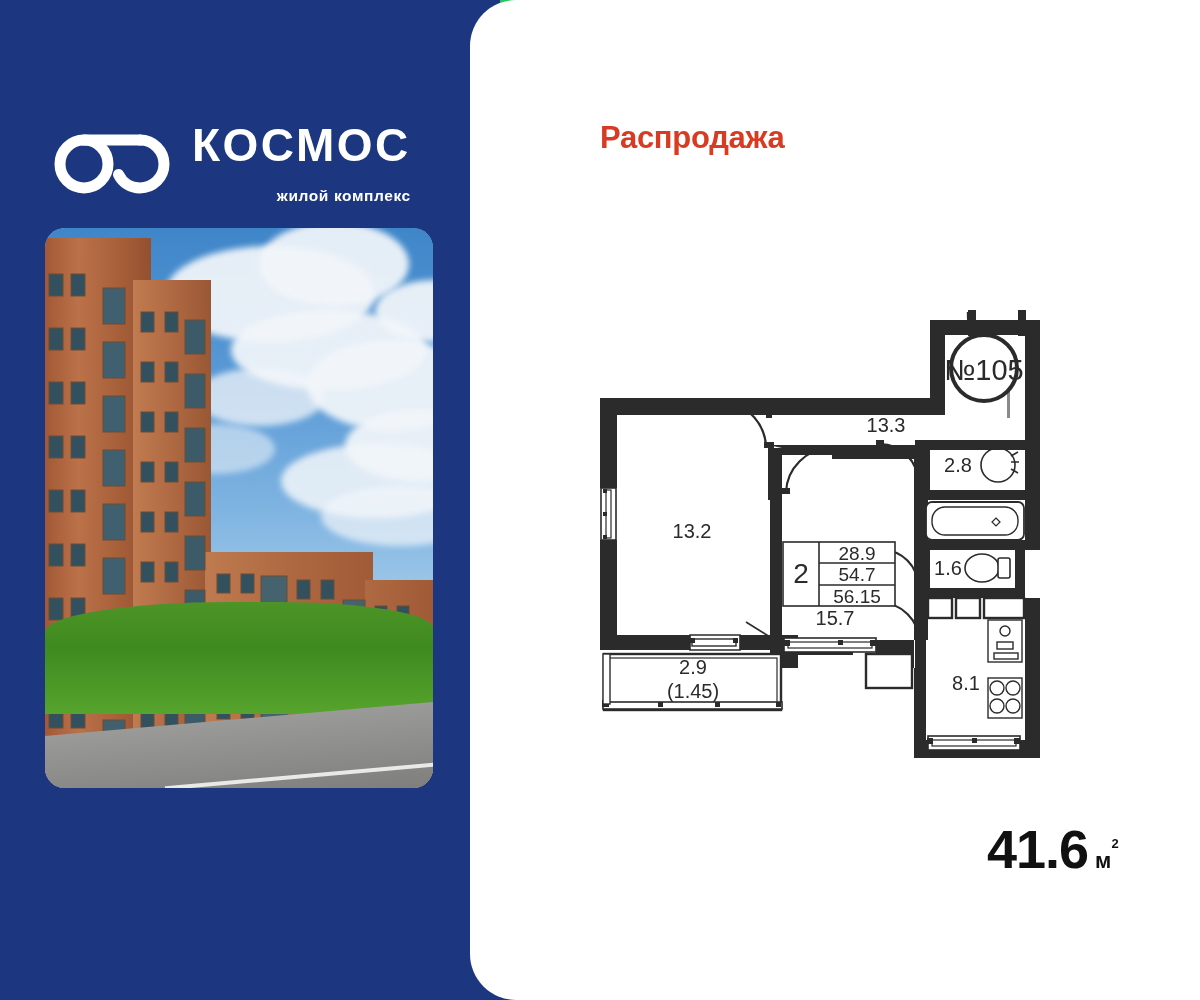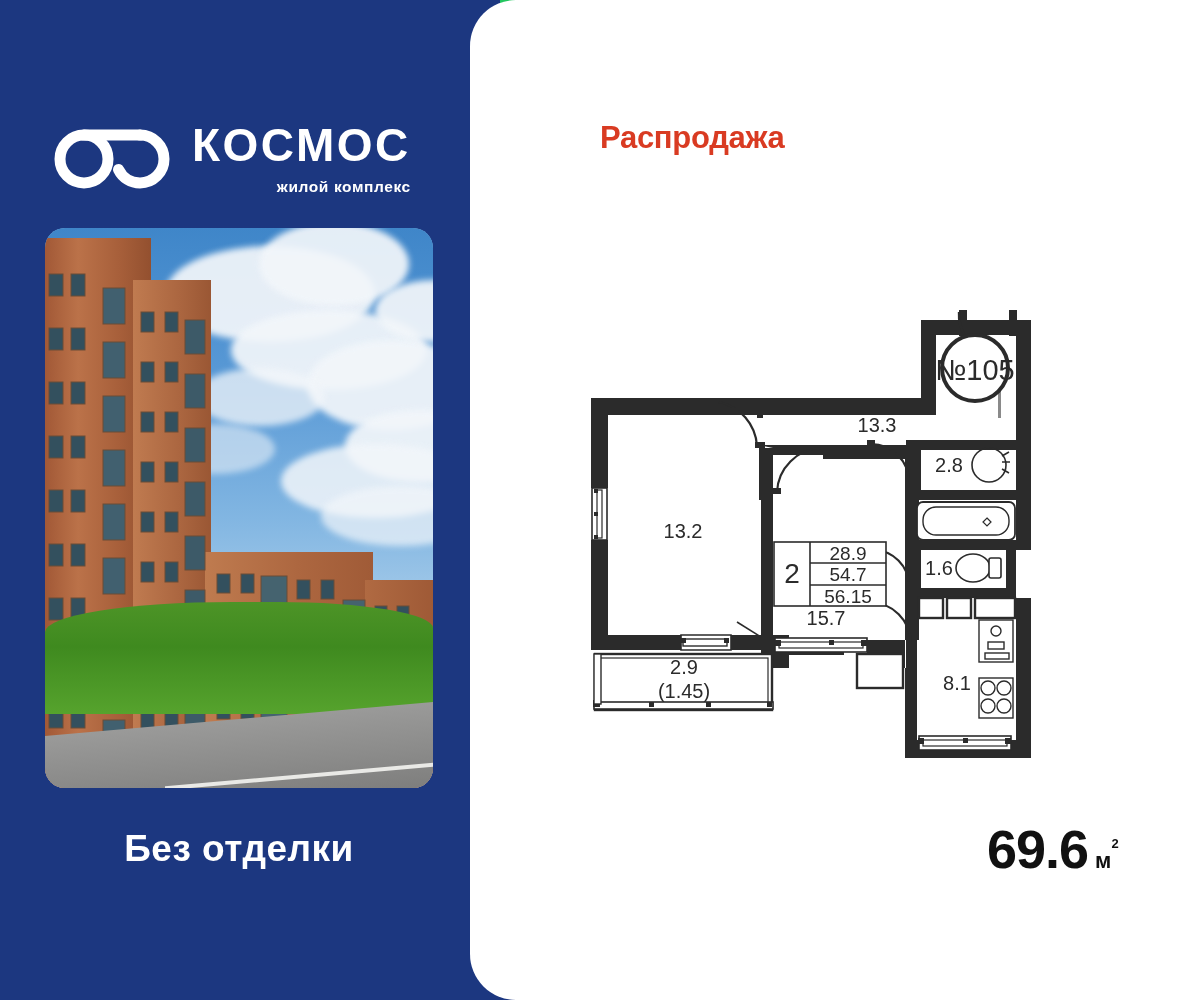--- a/index.html
+++ b/index.html
@@ -21,21 +21,21 @@
     display: flex; align-items: center; gap: 18px;
   }
   .brand-mark { width: 124px; height: 60px; flex: 0 0 auto; }
   .brand-words { display: flex; flex-direction: column; align-items: flex-start; }
   .brand-name {
     color: #ffffff; font-size: 46px; font-weight: bold;
     letter-spacing: 2.5px; line-height: 1.0;
   }
   .brand-sub {
     color: #ffffff; font-size: 15.5px; font-weight: bold;
-    letter-spacing: 0.6px; margin-top: 10px; align-self: flex-end;
+    letter-spacing: 0.6px; margin-top: 19px; align-self: flex-end;
   }
 
   .photo-frame {
     position: absolute; left: 45px; top: 228px;
     width: 388px; height: 560px;
     border-radius: 20px; overflow: hidden;
     background: #7fb4dd;
   }
   .sky {
     position: absolute; inset: 0;
@@ -101,21 +101,21 @@
     position: absolute; left: 470px; top: 0; width: 730px; height: 1000px;
     background: #ffffff; border-radius: 46px 0 0 46px;
   }
   .headline {
     position: absolute; left: 130px; top: 120px; width: 580px;
     color: #d93b22; font-size: 31px; font-weight: bold;
     line-height: 1.16; letter-spacing: -0.3px;
   }
   .headline .l2 { display: block; }
 
-  .plan-wrap { position: absolute; left: 91px; top: 250px; width: 560px; height: 560px; }
+  .plan-wrap { position: absolute; left: 100px; top: 250px; width: 560px; height: 560px; }
   .plan-svg { width: 100%; height: 100%; }
 
   .stats {
     position: absolute; left: 505px; top: 818px; width: 680px; height: 80px;
   }
   .stat { position: absolute; display: flex; align-items: baseline; }
   .stat .big { font-size: 54px; font-weight: bold; color: #111111; letter-spacing: -1px; }
   .stat .sq { font-size: 22px; font-weight: bold; color: #111111; margin-left: 7px; position: relative; }
   .stat .sq sup { font-size: 13px; top: -12px; position: relative; }
   .s1 { left: 12px;  top: 0; }
@@ -274,21 +274,20 @@
           </g>
         </g>
       </svg>
 
       <div class="grass"></div>
       <div class="curb"></div>
       <div class="road"></div>
       <div class="road-line"></div>
     </div>
 
-    <div class="finish-label">Без отделки</div>
   </div>
 
   <div class="right-panel">
 
     <div class="headline">
       <span>Распродажа</span>
     </div>
 
     <div class="plan-wrap">
       <svg class="plan-svg" viewBox="0 0 560 560">
@@ -451,19 +450,19 @@
           <text id="rm-4" x="378" y="325">1.6</text>
           <text id="rm-5" x="396" y="440">8.1</text>
           <text id="rm-6" x="123" y="424">2.9</text>
           <text id="rm-7" x="123" y="448">(1.45)</text>
         </g>
       </svg>
     </div>
 
     <div class="stats">
       <div class="stat s1">
-        <span class="big">69.6</span>
+        <span class="big">41.6</span>
         <span class="sq"><span>м</span><sup>2</sup></span>
       </div>
 
     </div>
   </div>
 </div>
 
 </body></html>

